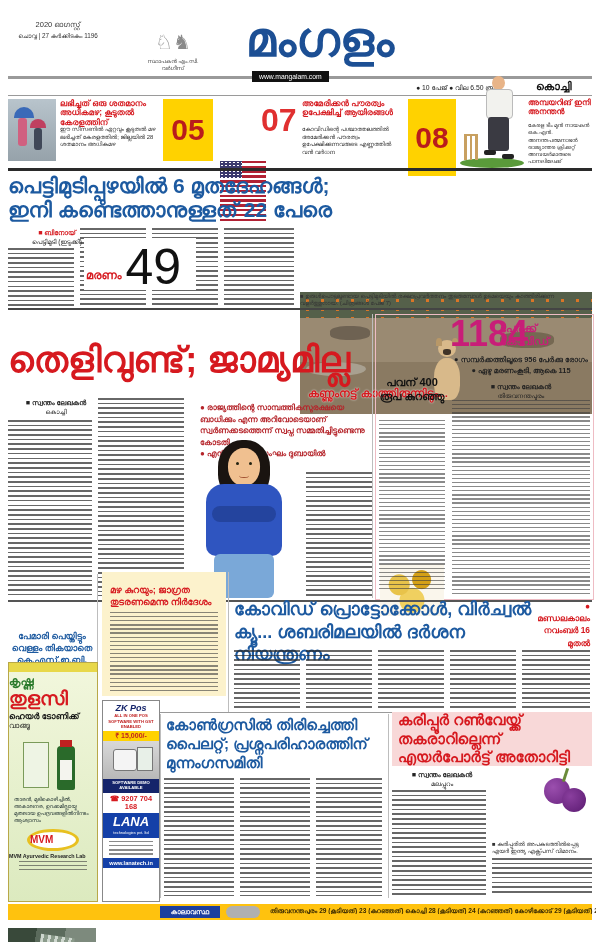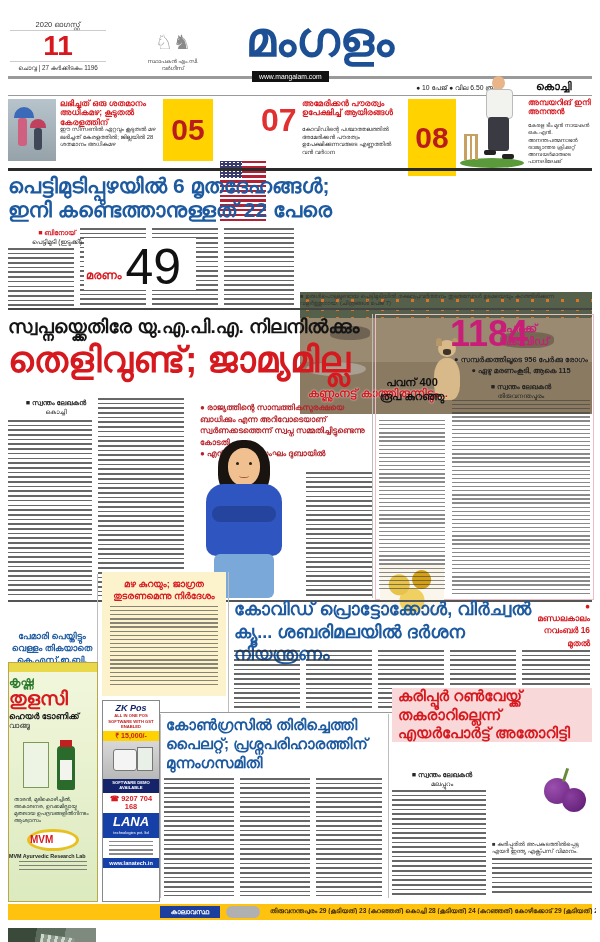--- a/index.html
+++ b/index.html
@@ -20,21 +20,20 @@
   .photo{overflow:hidden;position:relative}
   .capt{font-size:5.9px;color:#333;line-height:1.25}
 </style>
 </head>
 <body>
 
 <div class="page">
 
   <div class="abs" style="left:10px;top:20px;width:96px;text-align:center">
     <div style="font-size:7.5px;color:#333">2020 ഓഗസ്റ്റ്</div>
-    <div style="font-size:28px;font-weight:bold;color:#d6191f;line-height:1;border-top:1px solid #ccc;border-bottom:1px solid #ccc;padding:1px 0">11</div>
     <div style="font-size:6.3px;color:#333;margin-top:2px">ചൊവ്വ | 27 കർക്കിടകം 1196</div>
   </div>
 
   <div class="abs" style="left:150px;top:28px;width:46px;height:28px;text-align:center;color:#8a8a8a;font-size:20px;line-height:28px">♘♞</div>
   <div class="abs" style="left:138px;top:58px;width:70px;text-align:center;font-size:5.6px;color:#444">സ്ഥാപകൻ എം.സി. വർഗീസ്</div>
 
   <div class="abs" style="left:198px;top:12px;width:244px;text-align:center;font-size:48px;font-weight:bold;color:#1c4f94;line-height:1.15">മംഗളം</div>
 
   <div class="abs hline" style="left:8px;top:76px;width:584px;height:3px"></div>
   <div class="abs" style="left:252px;top:71px;background:#111;color:#fff;font-size:6.8px;padding:2px 7px">www.mangalam.com</div>
@@ -101,21 +100,20 @@
       <div class="abs" style="left:6px;top:-2px;width:6px;height:8px;background:#b89868;border-radius:50% 50% 0 0"></div>
       <div class="abs" style="left:22px;top:-2px;width:6px;height:8px;background:#b89868;border-radius:50% 50% 0 0"></div>
       <div class="abs" style="left:13px;top:9px;width:8px;height:6px;background:#403428;border-radius:40%"></div>
     </div>
     <div class="abs hl red" style="left:8px;bottom:14px;font-size:11.5px;text-shadow:0 0 2px #fff">കണ്ണുംനട്ട് കാത്തിരുന്നിട്ടും...</div>
   </div>
   <div class="abs capt" style="left:300px;top:293px;width:292px">■ ഉരുൾപൊട്ടലുണ്ടായ പെട്ടിമുടിയിൽ രക്ഷാപ്രവർത്തനം തുടരുമ്പോൾ ഉടമയെയും കാത്തിരിക്കുന്ന വളർത്തുനായ. (ചിത്രങ്ങൾ പേജ് 7)</div>
 
   <div class="abs" style="left:8px;top:308px;width:584px;height:2px;background:#444"></div>
 
-  <div class="abs hl" style="left:8px;top:316px;width:362px;font-size:19px;color:#151515">സ്വപ്നയ്ക്കെതിരേ യു.എ.പി.എ. നിലനിൽക്കും</div>
   <div class="abs hl red" style="left:8px;top:340px;width:368px;font-size:36px">തെളിവുണ്ട്; ജാമ്യമില്ല</div>
 
   <div class="abs byline" style="left:14px;top:398px;width:84px">
     <b>■ സ്വന്തം ലേഖകൻ</b><br>
     <span>കൊച്ചി</span>
   </div>
   <div class="abs ft" style="left:8px;top:420px;width:84px;height:176px"></div>
   <div class="abs ft" style="left:98px;top:398px;width:86px;height:198px"></div>
 
   <div class="abs hl" style="left:200px;top:402px;width:176px;font-size:8px;color:#b5242a;line-height:1.45">
@@ -166,21 +164,21 @@
 
   <div class="abs photo" style="left:8px;top:576px;width:88px;height:50px;background:linear-gradient(100deg,#39493a 0 30%,#5b6b5c 30% 60%,#7d8a7d 60%)">
     <div class="abs" style="left:30px;top:8px;width:34px;height:42px;background:repeating-linear-gradient(to right,#cfd8cf 0 3px,#8a9a8a 3px 7px);transform:rotate(8deg)"></div>
 
   </div>
   <div class="abs hl blue" style="left:8px;top:630px;width:88px;font-size:9px;text-align:center;line-height:1.35">പേമാരി പെയ്തിട്ടും വെള്ളം തികയാതെ കെ.എസ്.ഇ.ബി.</div>
 
   <div class="abs vline" style="left:97px;top:574px;height:324px"></div>
 
   <div class="abs" style="left:102px;top:572px;width:124px;height:124px;background:#fcf2cc">
-    <div class="hl red" style="margin:6px 8px 4px;font-size:9.3px;text-align:center;line-height:1.3">മഴ കുറയും; ജാഗ്രത തുടരണമെന്നു നിർദേശം</div>
+    <div class="hl red" style="margin:12px 8px 4px;font-size:9.3px;text-align:left;line-height:1.3">മഴ കുറയും; ജാഗ്രത തുടരണമെന്നു നിർദേശം</div>
     <div class="ftl" style="margin:4px 8px;height:82px"></div>
   </div>
 
   <div class="abs vline" style="left:228px;top:572px;height:140px"></div>
 
   <div class="abs hl blue" style="left:234px;top:598px;width:298px;font-size:18px;line-height:1.25">കോവിഡ് പ്രൊട്ടോക്കോൾ, വിർച്വൽ ക്യൂ... ശബരിമലയിൽ ദർശന നിയന്ത്രണം</div>
   <div class="abs hl red" style="left:532px;top:600px;width:58px;font-size:8.4px;text-align:right;line-height:1.45">● മണ്ഡലകാലം നവംബർ 16 മുതൽ</div>
   <div class="abs ft" style="left:234px;top:650px;width:66px;height:60px"></div>
   <div class="abs ft" style="left:306px;top:650px;width:66px;height:60px"></div>
   <div class="abs ft" style="left:378px;top:650px;width:66px;height:60px"></div>
@@ -231,21 +229,21 @@
 
   <div class="abs vline" style="left:160px;top:714px;height:184px"></div>
 
   <div class="abs hl blue" style="left:166px;top:716px;width:212px;font-size:15px;line-height:1.25">കോൺഗ്രസിൽ തിരിച്ചെത്തി പൈലറ്റ്; പ്രശ്നപരിഹാരത്തിന് മുന്നംഗസമിതി</div>
   <div class="abs ft" style="left:164px;top:778px;width:70px;height:118px"></div>
   <div class="abs ft" style="left:240px;top:778px;width:70px;height:118px"></div>
   <div class="abs ft" style="left:316px;top:778px;width:66px;height:118px"></div>
 
   <div class="abs vline" style="left:388px;top:714px;height:184px"></div>
 
-  <div class="abs" style="left:392px;top:688px;width:200px;height:54px;background:#f8d8d8;display:flex;align-items:center">
+  <div class="abs" style="left:392px;top:712px;width:200px;height:54px;background:#f8d8d8;display:flex;align-items:center">
     <div class="hl red" style="font-size:15px;padding:0 6px;line-height:1.25">കരിപ്പൂർ റൺവേയ്ക്ക് തകരാറില്ലെന്ന് എയർപോർട്ട് അതോറിട്ടി</div>
   </div>
   <div class="abs byline" style="left:400px;top:770px;width:84px">
     <b>■ സ്വന്തം ലേഖകൻ</b><br>
     <span>മലപ്പുറം</span>
   </div>
   <div class="abs ft" style="left:392px;top:790px;width:94px;height:106px"></div>
 
   <div class="abs capt" style="left:492px;top:841px;width:100px">■ കരിപ്പൂരിൽ അപകടത്തിൽപ്പെട്ട എയർ ഇന്ത്യ എക്സ്പ്രസ് വിമാനം.</div>
   <div class="abs ft" style="left:492px;top:858px;width:100px;height:38px"></div>

